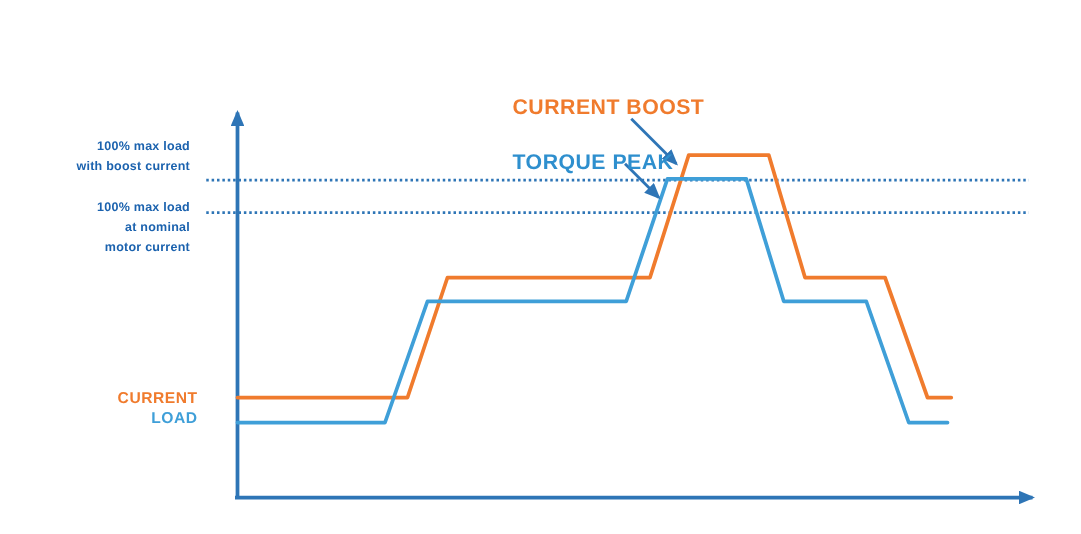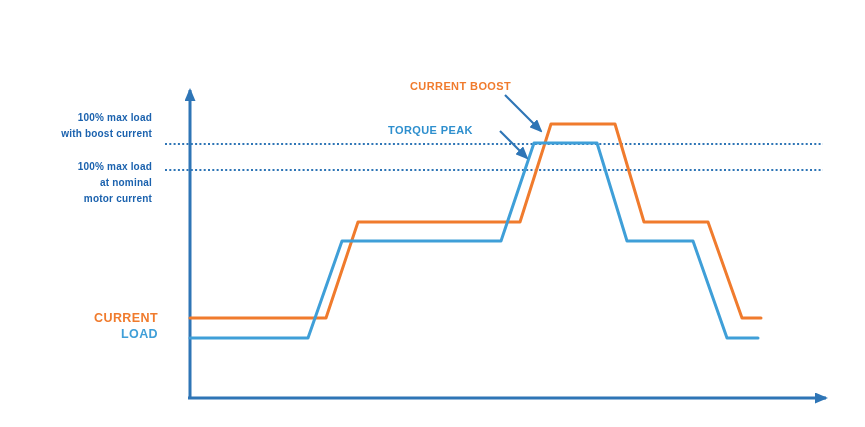--- a/index.html
+++ b/index.html
@@ -18,23 +18,23 @@
     white-space: pre-line;
     letter-spacing: 0.2px;
   }
   .yref {
     font-size: 10px;
     line-height: 16px;
     text-align: right;
   }
   .label-yref-boost   { top: 110px; right: 713px; }
   .label-yref-nominal { top: 159px; right: 713px; }
-  .ann-label { font-size: 11px; line-height: 14px; letter-spacing: 0.4px; }
+  .ann-label { font-size: 17px; line-height: 14px; letter-spacing: 0.4px; }
   .label-current-boost { top: 79px;  left: 410px; }
-  .label-torque-peak   { top: 123px; left: 388px; }
+  .label-torque-peak   { top: 123px; left: 410px; }
   .series-label { font-size: 12.5px; line-height: 14px; text-align: right; letter-spacing: 0.4px; }
   .label-current { top: 311px; right: 707px; }
   .label-load    { top: 327px; right: 707px; }
 </style>
 </head>
 <body>
 
 <div class="stage">
 
   <svg id="chart" width="865" height="427" viewBox="0 0 865 427">

